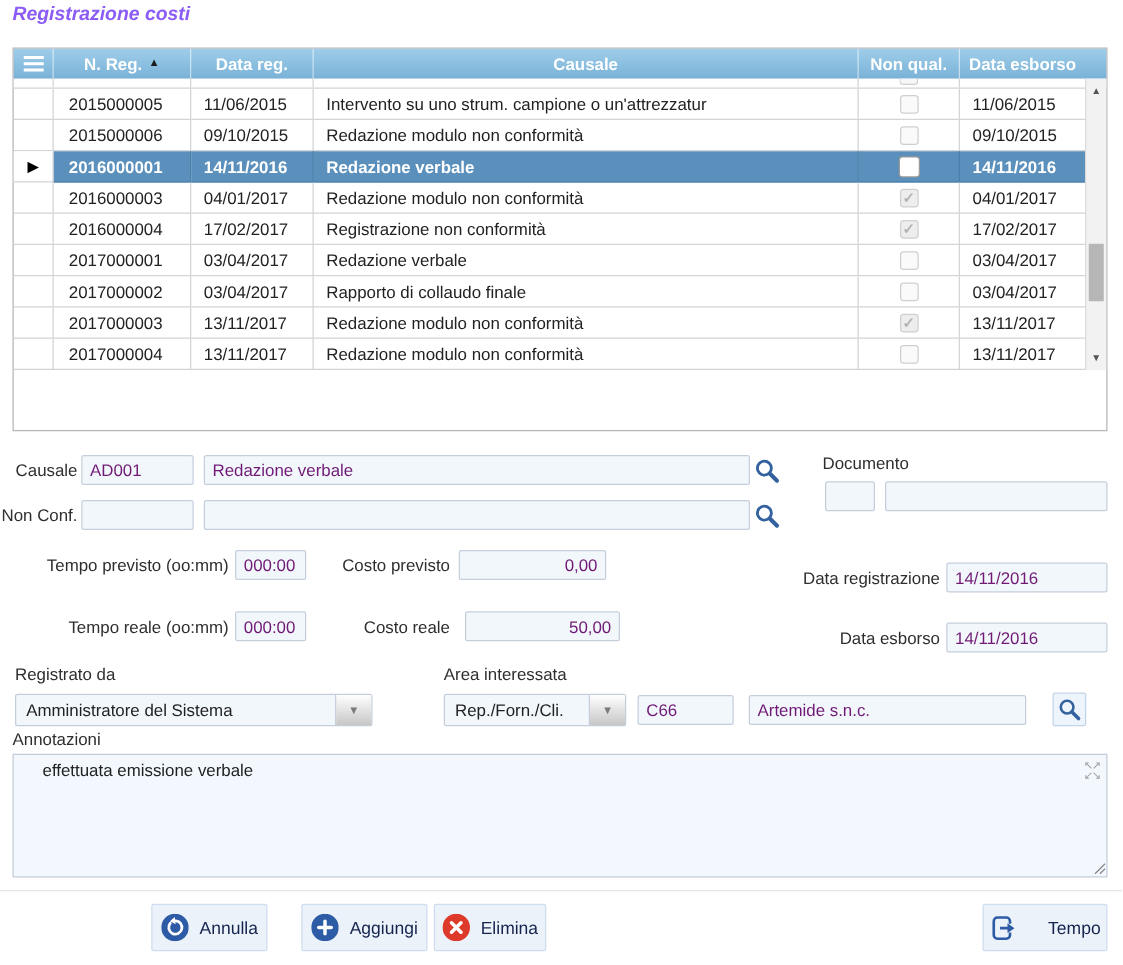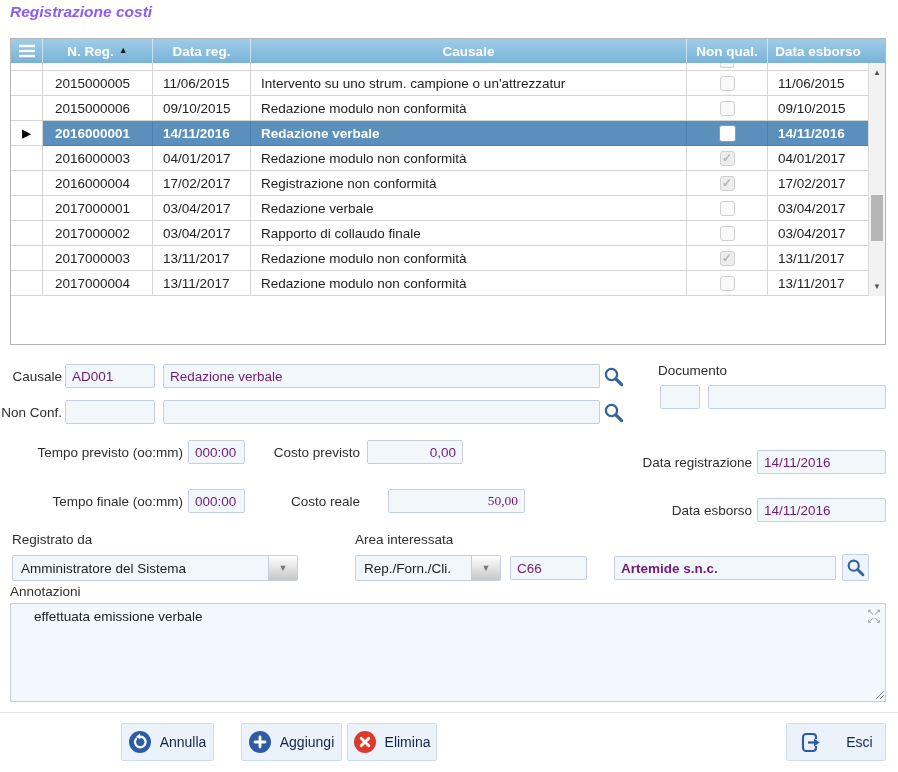--- a/index.html
+++ b/index.html
@@ -230,46 +230,46 @@
   <input class="inp" style="left: 65px; top: 400px; width: 90px;" value="">
   <input class="inp" style="left: 163px; top: 400px; width: 437px;" value="">
   <svg class="search-ic" style="left:603px;top:402px" viewBox="0 0 21 21">
     <circle cx="8.5" cy="8.5" r="5.6" fill="none" stroke="#33629f" stroke-width="2.3"></circle>
     <line x1="12.8" y1="12.8" x2="18.6" y2="18.6" stroke="#33629f" stroke-width="3.2" stroke-linecap="round"></line>
   </svg>
 
   <div class="lbl lbl-r" style="left:0;top:445px;width:183px">Tempo previsto (oo:mm)</div>
   <input class="inp" style="left: 188px; top: 440px; width: 57px;" value="000:00">
   <div class="lbl lbl-r" style="left:245px;top:445px;width:115px">Costo previsto</div>
-  <input class="inp num" style="left: 367px; top: 440px; width: 96px;" value="0,00">
+  <input class="inp num" style="left: 367px; top: 440px; width: 118px;" value="0,00">
 
   <div class="lbl lbl-r" style="left:600px;top:455px;width:152px">Data registrazione</div>
   <input class="inp" style="left: 757px; top: 450px; width: 129px;" value="14/11/2016">
 
-  <div class="lbl lbl-r" style="left:0;top:494px;width:183px">Tempo finale (oo:mm)</div>
+  <div class="lbl lbl-r" style="left:0;top:494px;width:183px">Tempo reale (oo:mm)</div>
   <input class="inp" style="left: 188px; top: 489px; width: 57px;" value="000:00">
   <div class="lbl lbl-r" style="left:245px;top:494px;width:115px">Costo reale</div>
-  <input class="inp num" style="left: 388px; top: 489px; width: 137px; font-family: Liberation Serif, serif;" value="50,00">
+  <input class="inp num" style="left: 372px; top: 489px; width: 124px;" value="50,00">
 
   <div class="lbl lbl-r" style="left:600px;top:503px;width:152px">Data esborso</div>
   <input class="inp" style="left: 757px; top: 498px; width: 129px;" value="14/11/2016">
 
   <div class="lbl" style="left:12px;top:532px">Registrato da</div>
   <div class="dd" style="left:12px;top:555px;width:286px">
     <div class="dd-text">Amministratore del Sistema</div>
     <div class="dd-btn">▼</div>
   </div>
 
   <div class="lbl" style="left:355px;top:532px">Area interessata</div>
   <div class="dd" style="left:355px;top:555px;width:146px">
     <div class="dd-text">Rep./Forn./Cli.</div>
     <div class="dd-btn">▼</div>
   </div>
   <input class="inp" style="left: 510px; top: 556px; width: 77px;" value="C66">
-  <input class="inp" style="left: 614px; top: 556px; width: 222px; font-weight: bold;" value="Artemide s.n.c.">
+  <input class="inp" style="left: 599px; top: 556px; width: 222px;" value="Artemide s.n.c.">
   <div class="search-btn" style="left:842px;top:554px">
     <svg width="19" height="19" viewBox="0 0 21 21">
       <circle cx="8.5" cy="8.5" r="5.6" fill="none" stroke="#33629f" stroke-width="2.3"></circle>
       <line x1="12.8" y1="12.8" x2="18.6" y2="18.6" stroke="#33629f" stroke-width="3.2" stroke-linecap="round"></line>
     </svg>
   </div>
 
   <div class="lbl" style="left:10px;top:584px">Annotazioni</div>
   <textarea class="ta" style="">effettuata emissione verbale</textarea>
   <div class="expand-ic">
@@ -310,16 +310,16 @@
     <span>Elimina</span>
   </div>
 
   <div class="btn btn-esci" style="left:786px;width:100px">
     <svg width="23" height="23" viewBox="0 0 23 23">
       <rect x="4" y="3" width="13" height="17" rx="3" fill="none" stroke="#2d5ba5" stroke-width="2.1"></rect>
       <line x1="10" y1="11.5" x2="22" y2="11.5" stroke="#ebf2fa" stroke-width="7"></line>
       <line x1="9" y1="11.5" x2="16" y2="11.5" stroke="#2d5ba5" stroke-width="2.3"></line>
       <path d="M15 7.6 L20.6 11.5 L15 15.4 Z" fill="#2d5ba5"></path>
     </svg>
-    <span>Esci</span>
+    <span>Tempo</span>
   </div>
 
 </div>
 
 </body></html>

